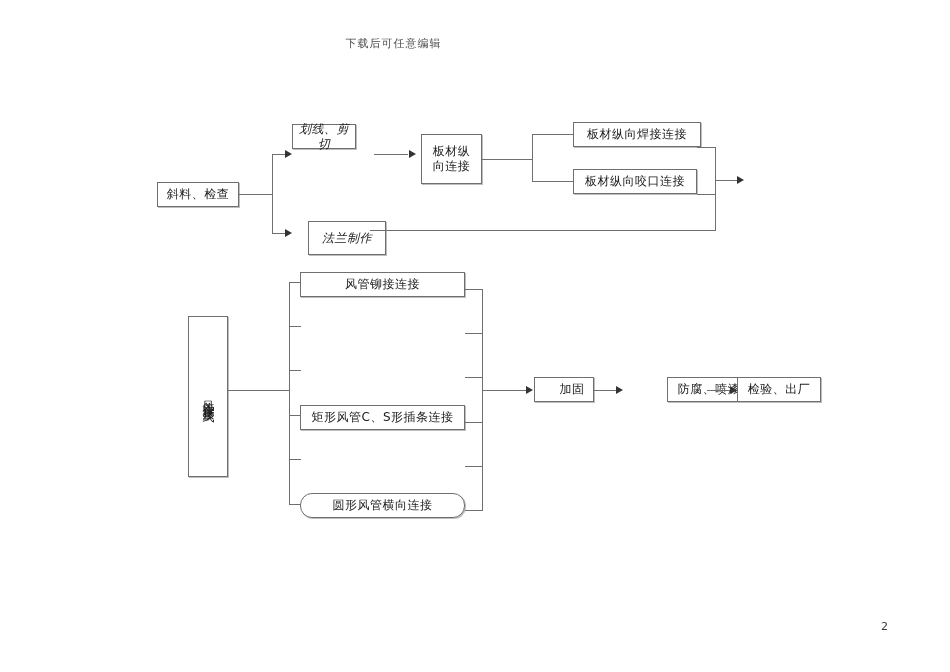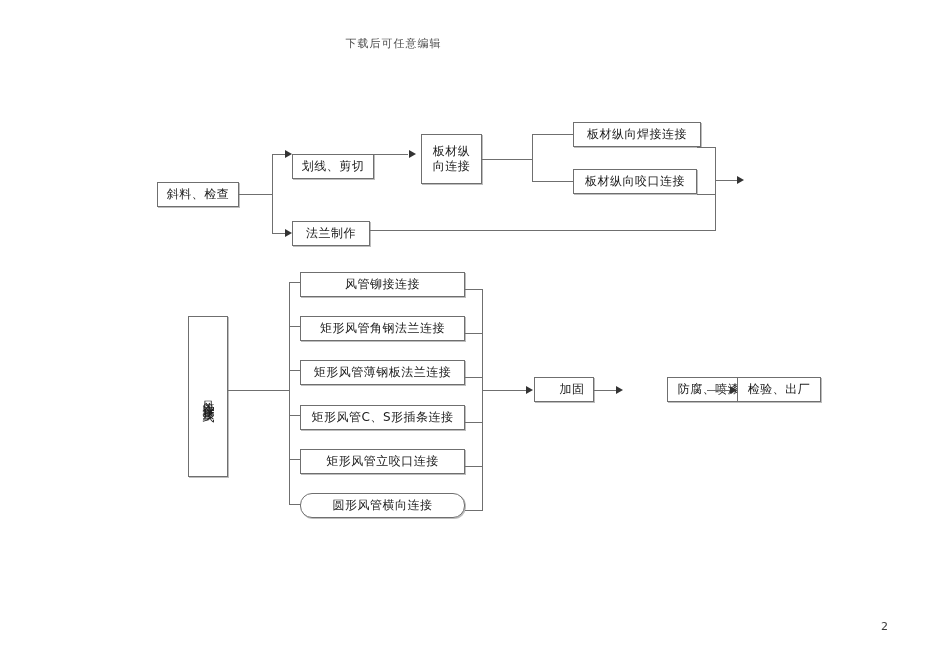--- a/index.html
+++ b/index.html
@@ -86,23 +86,23 @@
 
   <div class="box" style="left:157px; top:182px; width:82px; height:25px;">斜料、检查</div>
 
   <div class="line h" style="left:239px; top:194px; width:34px;"></div>
   <div class="line v" style="left:272px; top:154px; height:80px;"></div>
   <div class="line h" style="left:272px; top:154px; width:18px;"></div>
   <div class="line h" style="left:272px; top:233px; width:18px;"></div>
   <div class="arrow-r" style="left:285px; top:150px;"></div>
   <div class="arrow-r" style="left:285px; top:229px;"></div>
 
-  <div class="box" style="left:292px; top:154px; width:82px; height:25px;">划线、剪切</div>
+  <div class="box" style="left:292px; top:124px; width:64px; height:25px;font-style:italic;">划线、剪切</div>
 
-  <div class="box" style="left:292px; top:221px; width:78px; height:25px;">法兰制作</div>
+  <div class="box" style="left:308px; top:221px; width:78px; height:34px;font-style:italic;">法兰制作</div>
 
   <div class="line h" style="left:374px; top:154px; width:34px;"></div>
   <div class="arrow-r" style="left:409px; top:150px;"></div>
 
   <div class="box two-line" style="left:421px; top:134px; width:61px; height:50px;">板材纵
 向连接</div>
 
   <div class="line h" style="left:482px; top:159px; width:51px;"></div>
   <div class="line v" style="left:532px; top:134px; height:48px;"></div>
   <div class="line h" style="left:532px; top:134px; width:41px;"></div>
@@ -125,24 +125,21 @@
   <div class="line v" style="left:289px; top:282px; height:222px;"></div>
 
   <div class="line h" style="left:289px; top:282px; width:12px;"></div>
   <div class="line h" style="left:289px; top:326px; width:12px;"></div>
   <div class="line h" style="left:289px; top:370px; width:12px;"></div>
   <div class="line h" style="left:289px; top:415px; width:12px;"></div>
   <div class="line h" style="left:289px; top:459px; width:12px;"></div>
   <div class="line h" style="left:289px; top:504px; width:12px;"></div>
 
   <div class="box" style="left:300px; top:272px; width:165px; height:25px;">风管铆接连接</div>
-  <div class="box" style="left:300px; top:316px; width:165px; height:25px;">矩形风管角钢法兰连接</div>
-  <div class="box" style="left:300px; top:360px; width:165px; height:25px;">矩形风管薄钢板法兰连接</div>
   <div class="box" style="left:300px; top:405px; width:165px; height:25px;">矩形风管C、S形插条连接</div>
-  <div class="box" style="left:300px; top:449px; width:165px; height:25px;">矩形风管立咬口连接</div>
   <div class="box" style="left:300px; top:493px; width:165px; height:25px;border-radius:12px;">圆形风管横向连接</div>
 
   <div class="line h" style="left:465px; top:289px; width:18px;"></div>
   <div class="line h" style="left:465px; top:333px; width:18px;"></div>
   <div class="line h" style="left:465px; top:377px; width:18px;"></div>
   <div class="line h" style="left:465px; top:422px; width:18px;"></div>
   <div class="line h" style="left:465px; top:466px; width:18px;"></div>
   <div class="line h" style="left:465px; top:510px; width:18px;"></div>
 
   <div class="line v" style="left:482px; top:289px; height:222px;"></div>

